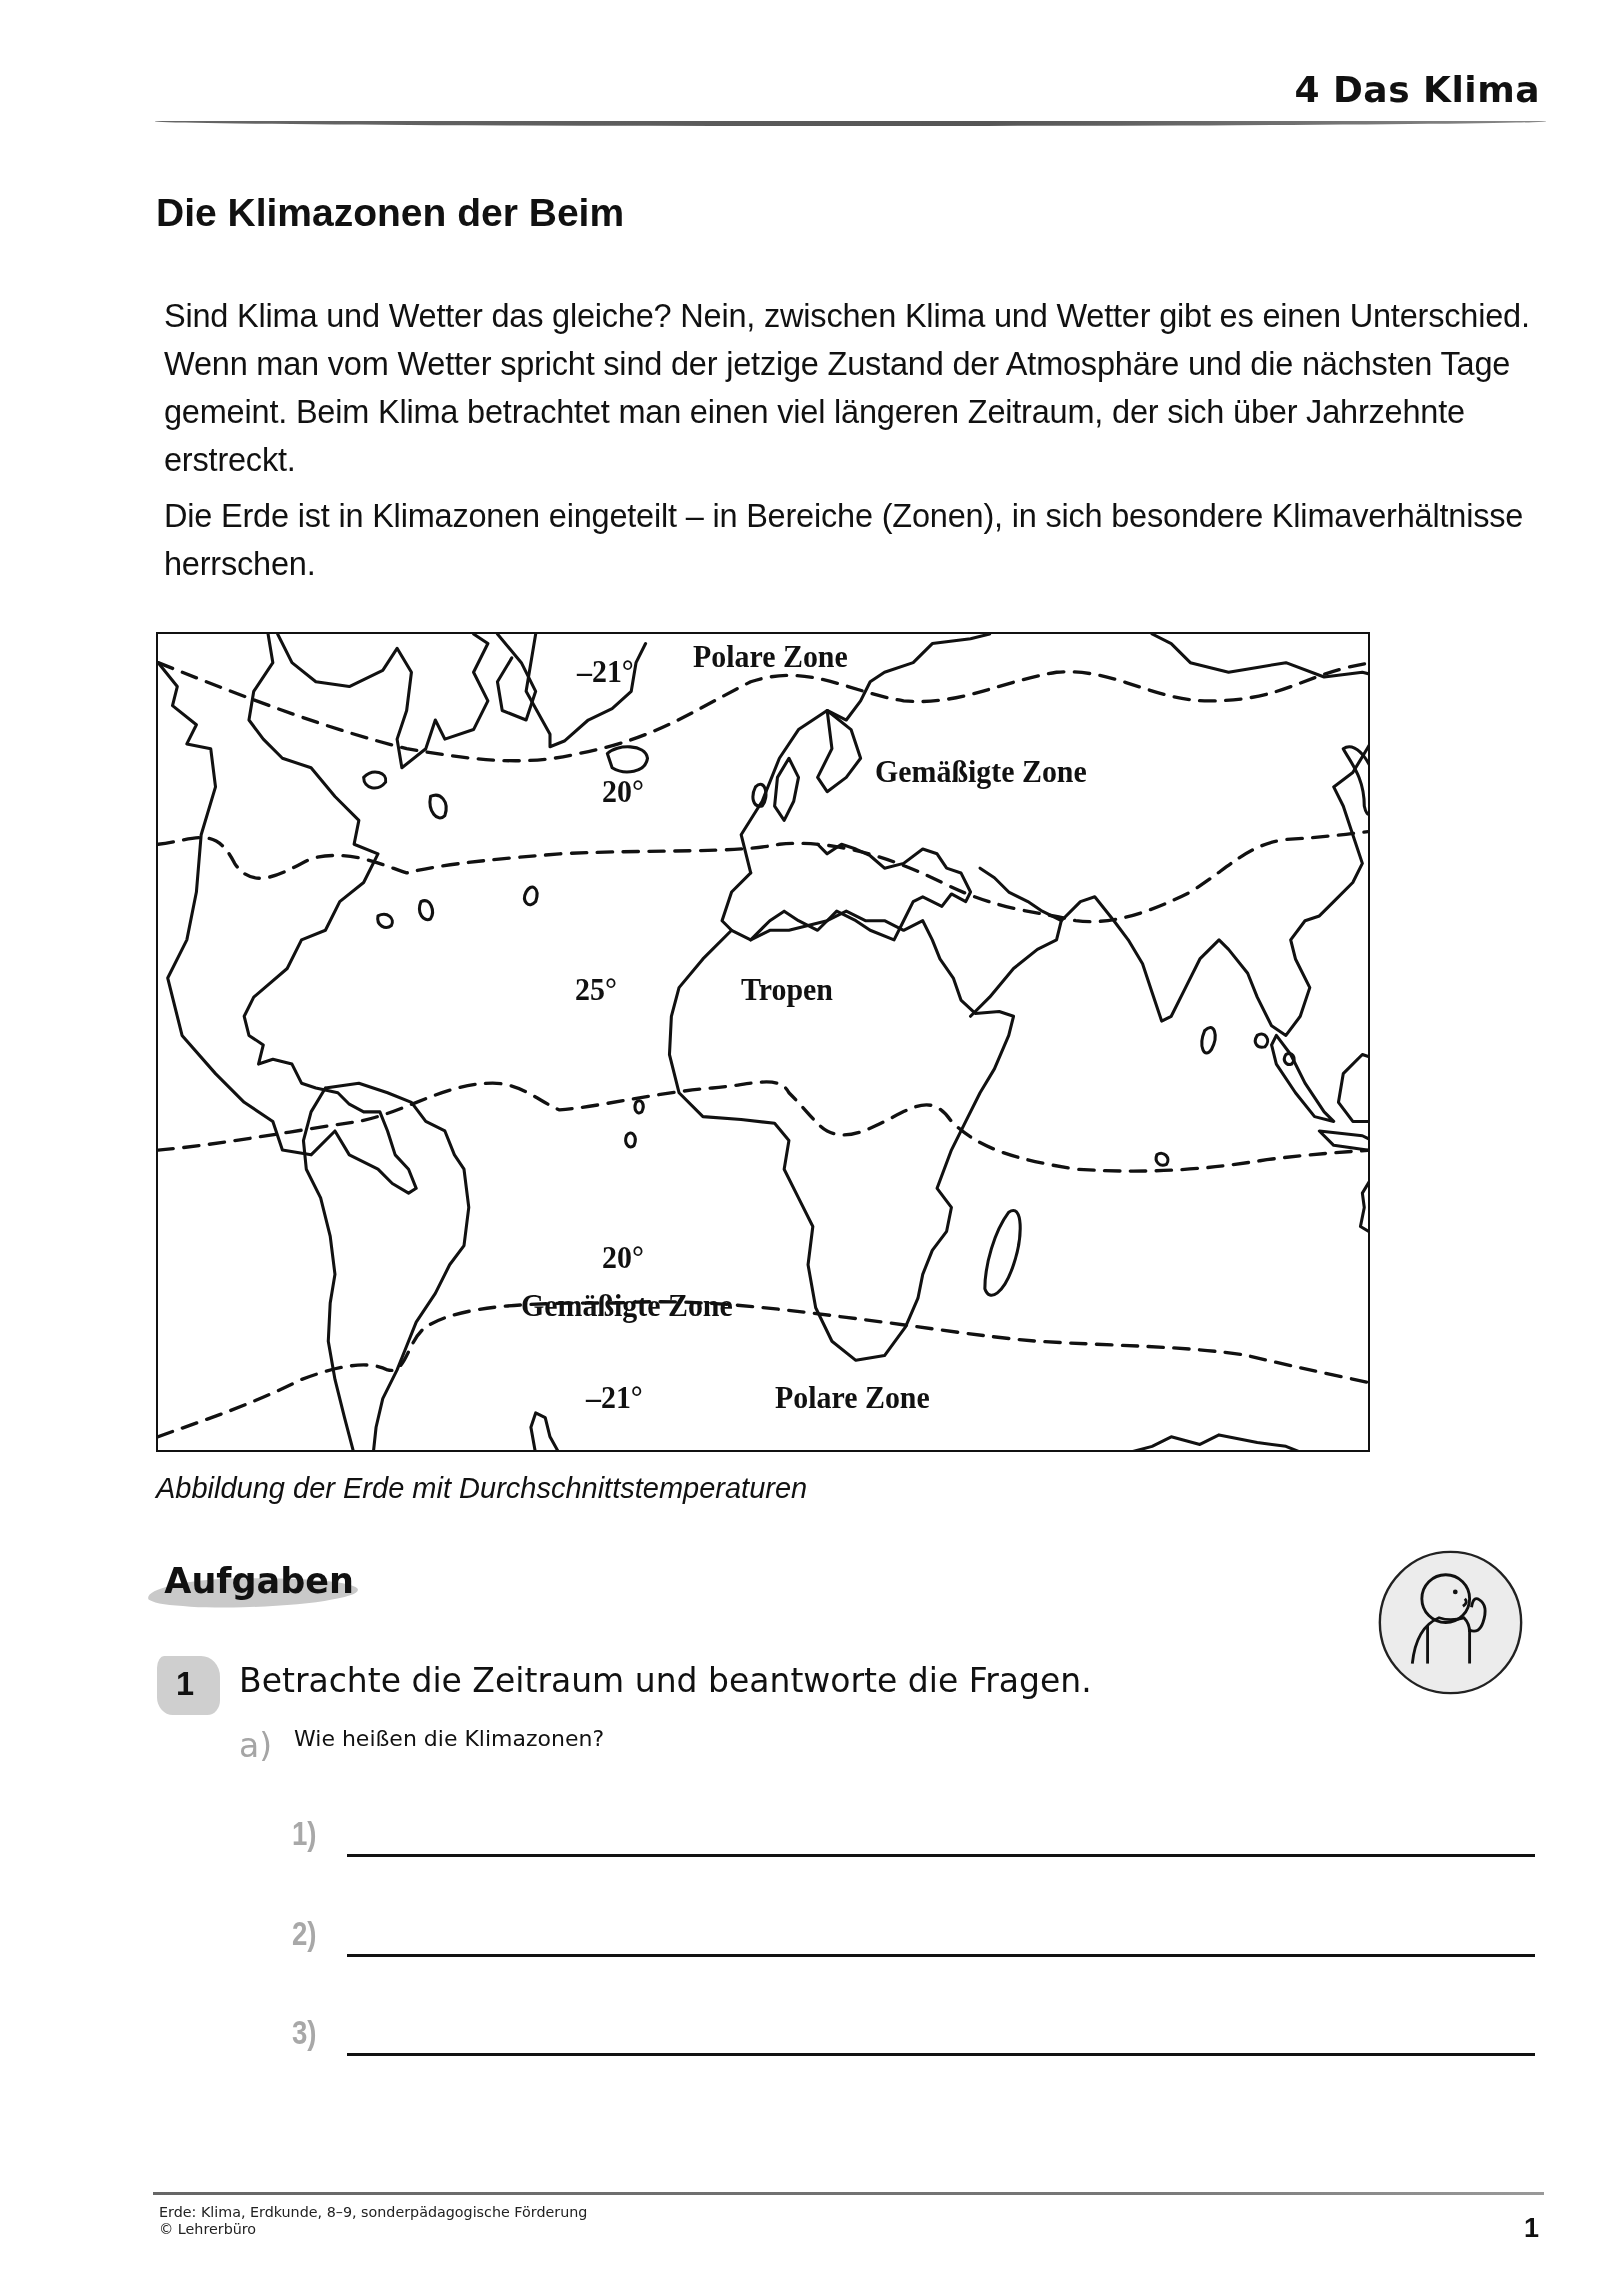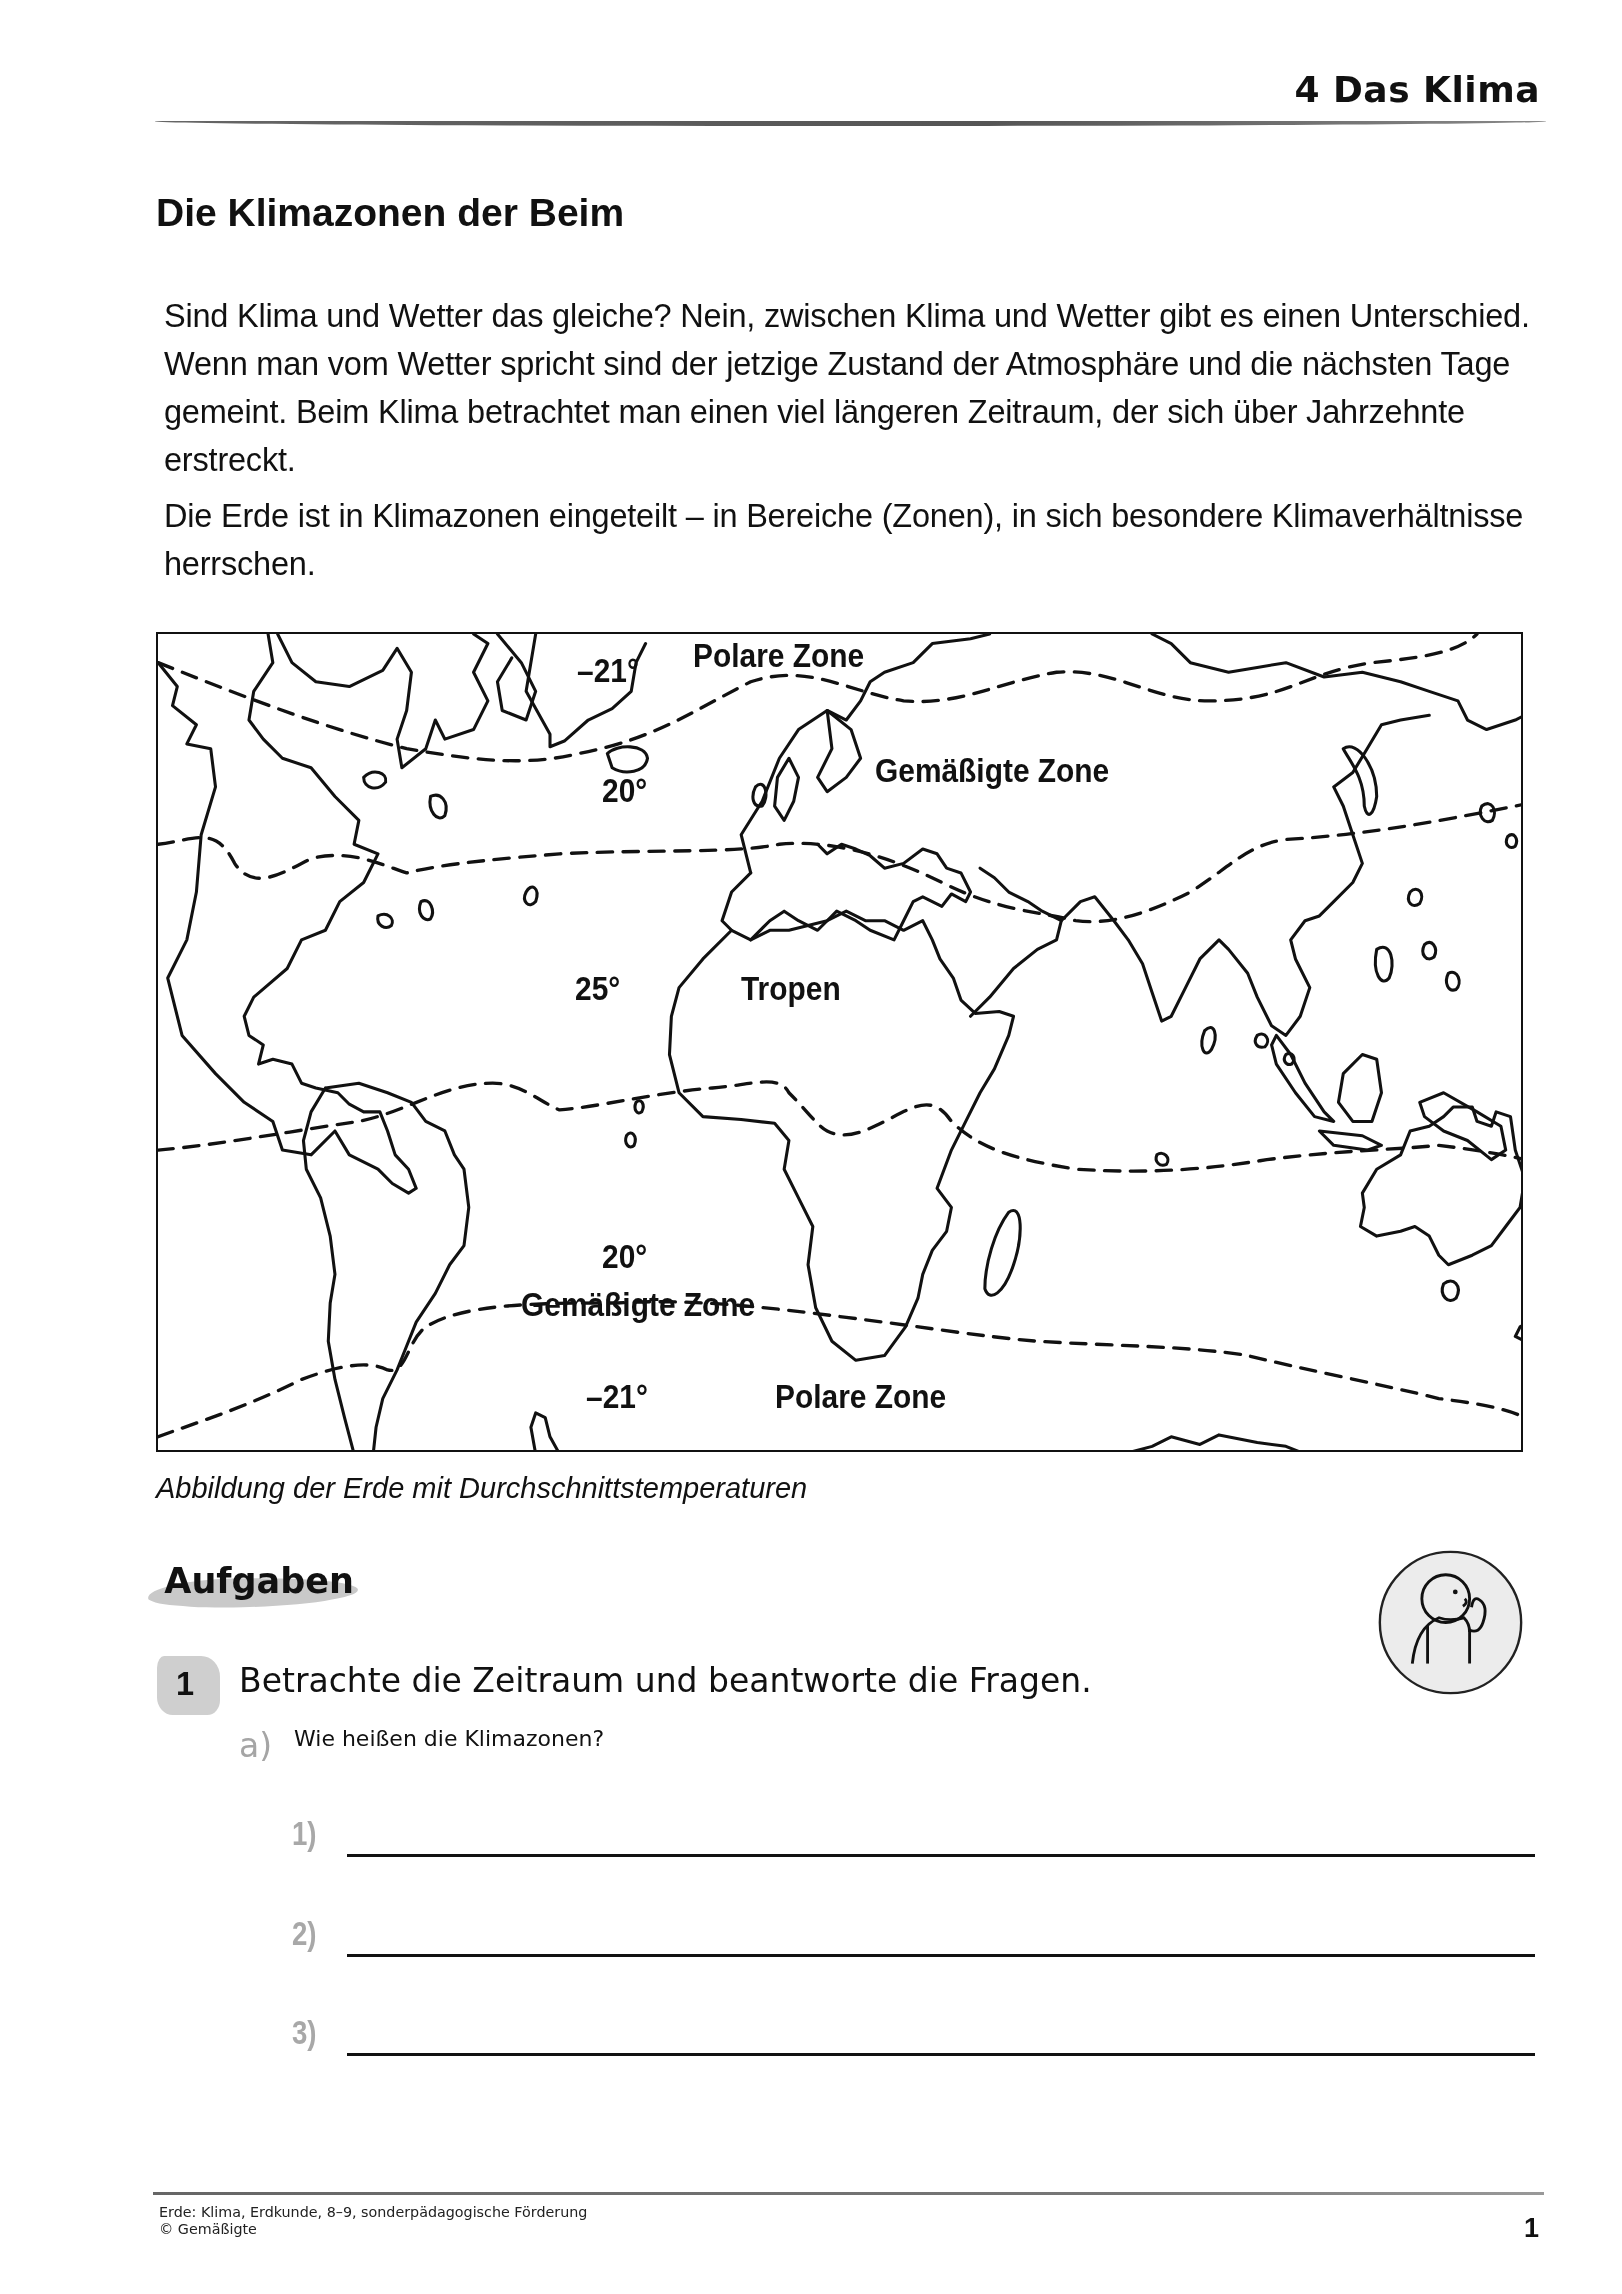--- a/index.html
+++ b/index.html
@@ -11,22 +11,22 @@
   .chapter-rule { position: absolute; left: 155px; top: 121px; width: 1391px; height: 4.8px;
                   background: linear-gradient(to right, #666 0%, #555 60%, #888 100%);
                   border-radius: 0 0 50% 50% / 0 0 100% 100%; }
 
   .title { position: absolute; left: 156px; top: 191px; font-size: 39px; font-weight: bold; }
 
   .intro { position: absolute; left: 156px; top: 284px; width: 1396px; font-size: 32.5px;
            line-height: 48px; letter-spacing: -0.2px; }
   .intro p { margin: 8px; }
 
-  .map-frame { position: absolute; left: 156px; top: 632px; width: 1367px; height: 820px;
-               border: 2.9px solid #111; box-sizing: border-box; overflow: hidden; }
+  .map-frame { position: absolute; left: 156px; top: 632px; width: 1214px; height: 820px;
+               border: 2.9px solid #111; box-sizing: border-box; overflow: hidden; font-family: Liberation Serif, serif; }
   .map-frame svg { position: absolute; left: 0; top: 0; }
   .map-label { position: absolute; font-weight: bold; font-size: 32.5px; white-space: nowrap;
                transform: scaleX(0.92); transform-origin: left top; }
 
   .caption { position: absolute; left: 156px; top: 1472px; font-size: 29px; font-style: italic; }
 
   .tasks-head { position: absolute; left: 148px; top: 1561px; width: 210px; height: 50px; }
   .tasks-head .smudge { position: absolute; left: 0; top: 17px; width: 210px; height: 29px;
                         background: #c9c9c9; border-radius: 40% 60% 55% 45% / 60% 50% 50% 40%;
                         transform: rotate(-1.5deg); }
@@ -183,16 +183,16 @@
   <div class="line"></div>
 </div>
 <div class="answer-row" style="top:2015px;">
   <span class="num">3)</span>
   <div class="line"></div>
 </div>
 
 <div class="footer-rule"></div>
 <div class="footer-text">
   <div>Erde: Klima, Erdkunde, 8–9, sonderpädagogische Förderung</div>
-  <div>© Gemäßigte</div>
+  <div>© Lehrerbüro</div>
 </div>
 <div class="page-num">1</div>
 
 
 </body></html>

